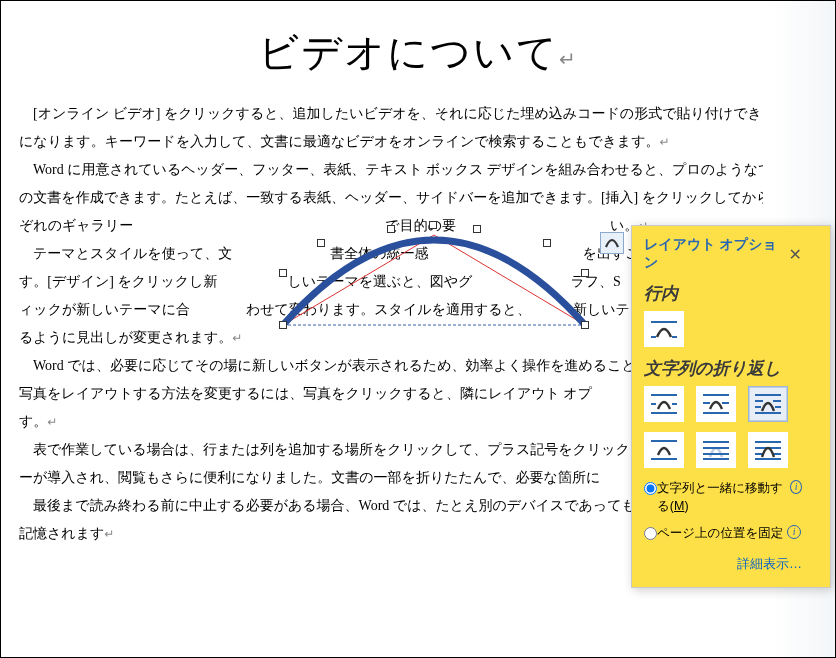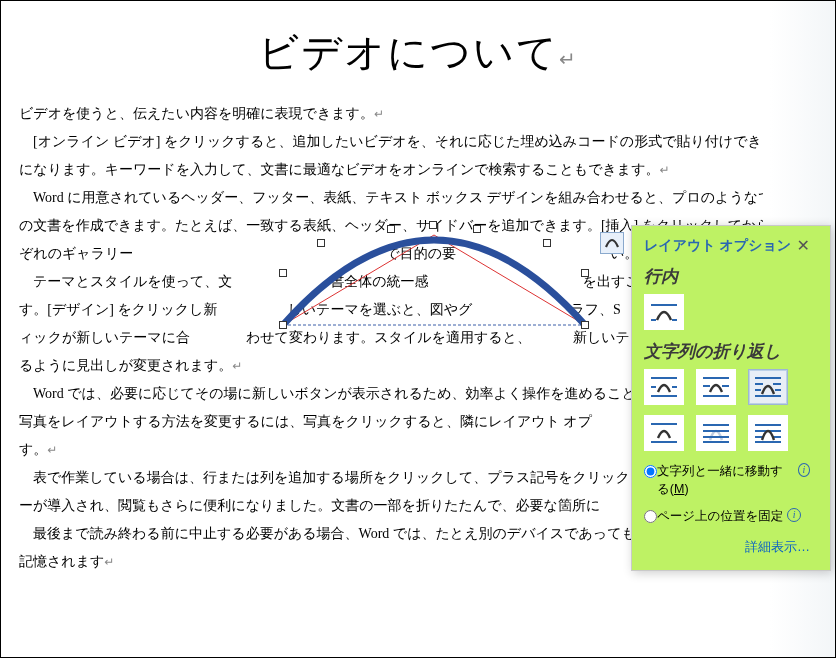--- a/index.html
+++ b/index.html
@@ -63,25 +63,25 @@
     border: 1px solid #8aa9cd;
     display:flex; align-items:center; justify-content:center;
     z-index: 6;
   }
   .arc-icon svg { display:block; }
   .popup {
     position: absolute;
     right: 4px;
     top: 224px;
     width: 200px;
-    background: #bef264;
+    background: #fde047;
     border: 1px solid #c9c9c9;
     box-shadow: 2px 2px 10px rgba(0,0,0,0.2);
     z-index: 100;
-    padding: 10px 20px 14px 12px;
+    padding: 10px 28px 14px 12px;
     font-size: 13px;
   }
   .popup-header {
     display: flex;
     justify-content: space-between;
     align-items: center;
     color: #2a67b1;
     font-weight: bold;
     margin-bottom: 10px;
     font-size: 14px;
@@ -131,21 +131,20 @@
   }
 </style>
 </head>
 <body>
 
 <div class="right-gutter"></div>
 
 <h1 class="doc-title"><span>ビデオについて</span><span style="color:#888;font-size:20px;">↵</span></h1>
 
 <div class="doc-body">
-  <p class="noindent"><span>ビデオを使うと、伝えたい内容を明確に表現できます。</span><span class="para-mark"></span></p>
   <p><span>[オンライン ビデオ] をクリックすると、追加したいビデオを、それに応じた埋め込みコードの形式で貼り付けできるようになります。キーワードを入力して、文書に最適なビデオをオンラインで検索することもできます。</span><span class="para-mark"></span></p>
   <p><span>Word に用意されているヘッダー、フッター、表紙、テキスト ボックス デザインを組み合わせると、プロのようなできばえの文書を作成できます。たとえば、一致する表紙、ヘッダー、サイドバーを追加できます。[挿入] をクリックしてから、それぞれのギャラリー　　　　　　　　　　　　　　　　　　で目的の要　　　　　　　　　　　い。</span><span class="para-mark"></span></p>
   <p><span>テーマとスタイルを使って、文　　　　　　　書全体の統一感　　　　　　　　　　　を出すこ　　　　　　　　　　　す。[デザイン] をクリックし新　　　　　しいテーマを選ぶと、図やグ　　　　　　　ラフ、S　　　　　　　　　　　ラフィックが新しいテーマに合　　　　わせて変わります。スタイルを適用すると、　　　新しいテ　　　　　　　　　　　合するように見出しが変更されます。</span><span class="para-mark"></span></p>
   <p><span>Word では、必要に応じてその場に新しいボタンが表示されるため、効率よく操作を進めることが　　　　　　　文書内に写真をレイアウトする方法を変更するには、写真をクリックすると、隣にレイアウト オプ　　　　　　タンが表示されます。</span><span class="para-mark"></span></p>
   <p><span>表で作業している場合は、行または列を追加する場所をクリックして、プラス記号をクリックしま　　　　　　　閲覧ビューが導入され、閲覧もさらに便利になりました。文書の一部を折りたたんで、必要な箇所に　　　　　　とができます。</span><span class="para-mark"></span></p>
   <p><span>最後まで読み終わる前に中止する必要がある場合、Word では、たとえ別のデバイスであっても、　　　　　　　んだかが記憶されます</span><span class="para-mark"></span></p>
 </div>
 
 <div class="shape-layer">
   <svg viewBox="0 0 310 106">

